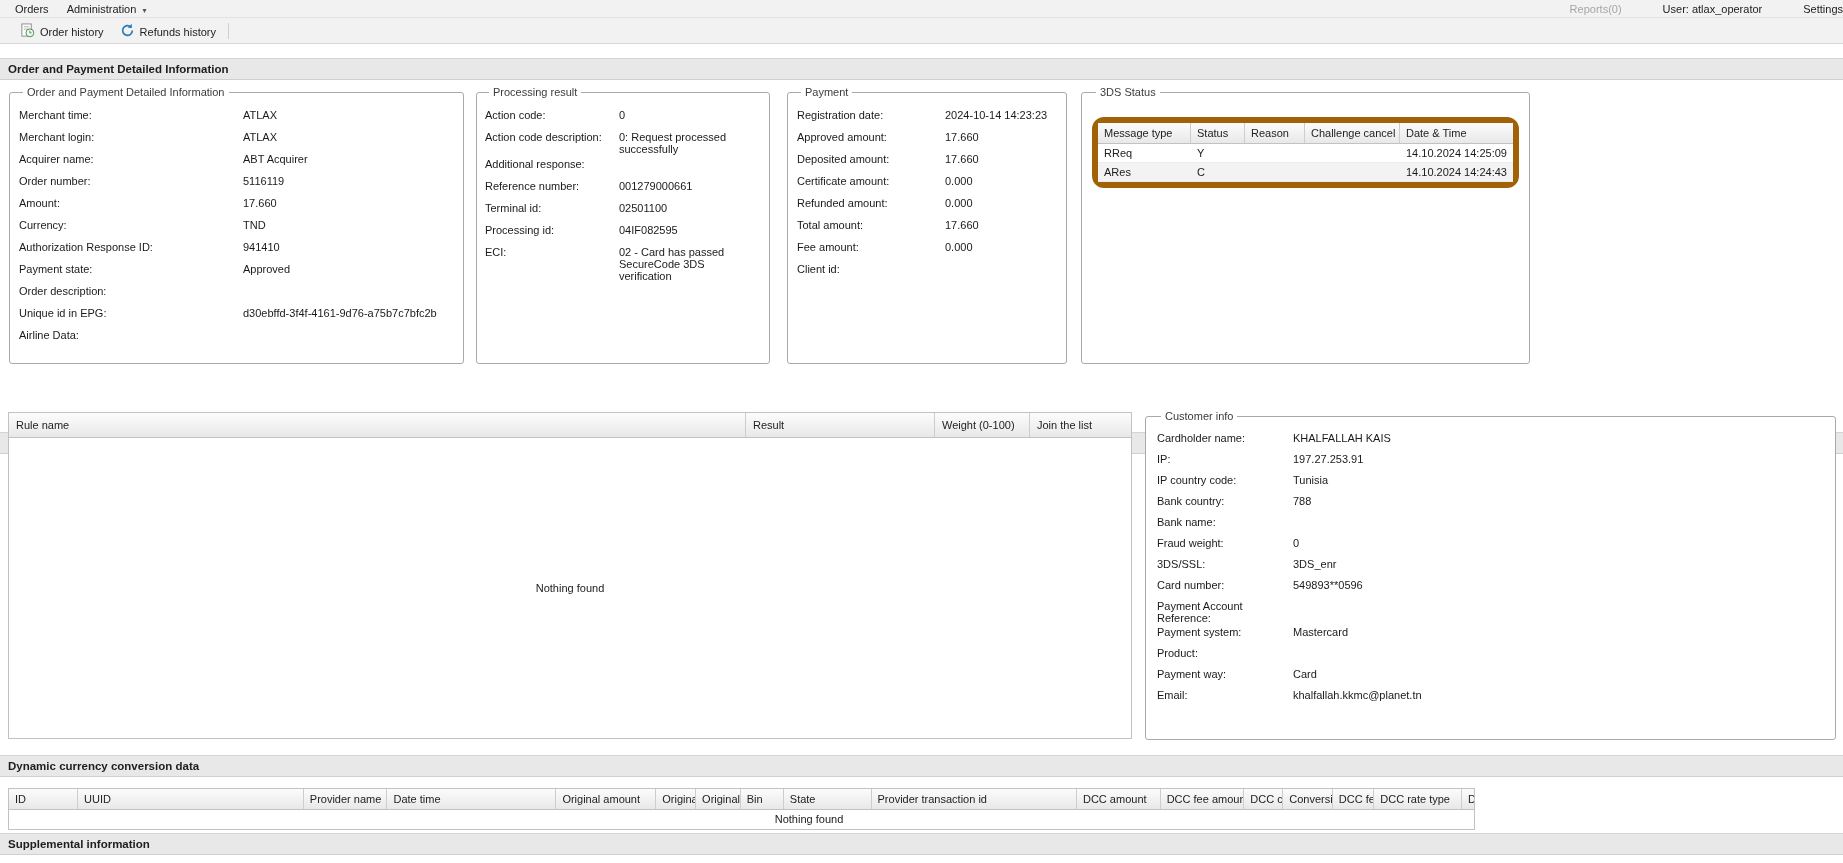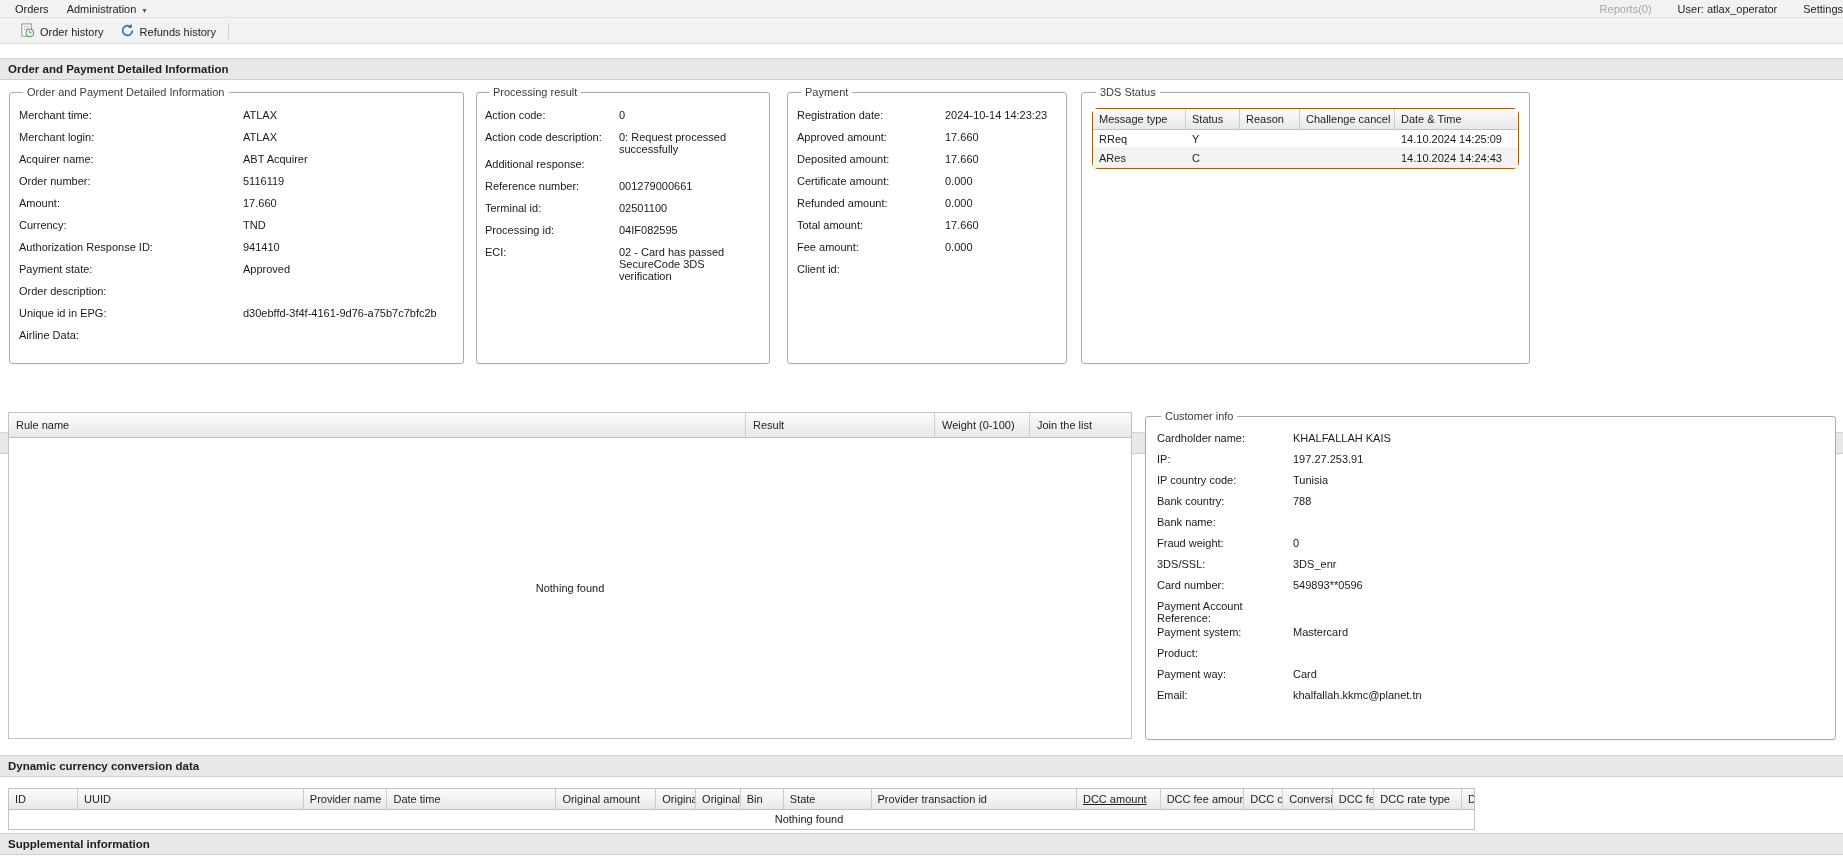--- a/index.html
+++ b/index.html
@@ -6,21 +6,21 @@
   html,body { margin:0; padding:0; background:#fff; }
   body { font-family:"Liberation Sans", sans-serif; font-size:11px; color:#1a1a1a; }
   #screen { position:relative; width:1843px; height:863px; overflow:hidden; background:#fff; }
 
   
   .menubar { position:absolute; left:0; top:0; width:1843px; height:18px;
              background:#f2f2f2; border-bottom:1px solid #e2e2e2;
              display:flex; align-items:center; padding-left:6px; overflow:hidden; }
   .menu-item { padding:1px 9px; color:#222; cursor:default; white-space:nowrap; }
   .menu-item .caret { font-size:8px; color:#555; margin-left:3px; }
-  .menubar-right { margin-left:auto; display:flex; align-items:center; gap:26px; padding-right:0; }
+  .menubar-right { margin-left:auto; display:flex; align-items:center; gap:41px; padding-right:0; }
   .reports-label { color:#a6a6a6; white-space:nowrap; }
   .user-label { color:#222; white-space:nowrap; }
   .settings-label { color:#222; white-space:nowrap; max-width:40px; overflow:hidden;text-align:right; }
 
   
   .toolbar { position:absolute; left:0; top:18px; width:1843px; height:26px;
              background:#f2f2f2; border-bottom:1px solid #d8d8d8;
              display:flex; align-items:center; padding-left:12px; }
   .tool-btn { display:flex; align-items:flex-end; gap:5px; padding:3px 8px; color:#222; cursor:default; white-space:nowrap; }
   .tool-sep { width:1px; height:16px; background:#cfcfcf; margin-left:4px; }
@@ -57,38 +57,38 @@
 
   
   .thead { display:flex; background:linear-gradient(#fcfcfc,#e8e8e8);
            border:1px solid #c2c2c2; }
   .th { padding:4px 6px; border-right:1px solid #cdcdcd; color:#222; white-space:nowrap; overflow:hidden; }
   .th:last-child { border-right:none; }
   .trow { display:flex; border-bottom:1px solid #ededed; }
   .td { padding:3px 6px; white-space:nowrap; overflow:hidden; }
 
   
-  .tds-table { margin-top:2px; border:1px solid #a16207; border-radius:6px; }
+  .tds-table { margin-top:11px; border:6px solid #a16207; border-radius:12px; }
   .tds-table .thead { border:none; border-bottom:1px solid #c2c2c2; }
   .tds-c1 { width:93px; }  .tds-c2 { width:54px; } .tds-c3 { width:60px; }
   .tds-c4 { width:95px; }  .tds-c5 { flex:1; }
   .trow.alt { background:#f3f3f3; }
 
   
   .fraud-table { position:absolute; left:8px; top:412px; width:1124px; }
   .fraud-table .th { padding:6px 7px; }
   .fr-c1 { width:737px; } .fr-c2 { width:189px; } .fr-c3 { width:95px; } .fr-c4 { flex:1; }
   .fraud-body { height:301px; border:1px solid #c2c2c2; border-top:none;
                 display:flex; align-items:center; justify-content:center; background:#fff; color:#1a1a1a; }
 
   
   .dcc-table { position:absolute; left:8px; top:788px; width:1467px; }
   .d1{width:82px;} .d2{width:275px;} .d3{width:100px;} .d4{width:205px;} .d5{width:120px;}
   .d6{width:46px;} .d7{width:52px;} .d8{width:50px;} .d9{width:105px;} .d10{width:250px;}
-  .d11{width:100px;text-decoration:underline;} .d12{width:100px;} .d13{width:45px;} .d14{width:58px;} .d15{width:48px;}
+  .d11{width:100px;} .d12{width:100px;} .d13{width:45px;} .d14{width:58px;} .d15{width:48px;}
   .d16{width:105px;} .d17{flex:1;}
   .dcc-empty { position:relative; height:20px; border:1px solid #c2c2c2; border-top:none; background:#fff; }
   .dcc-empty span { position:absolute; left:0; top:3px; width:1600px; text-align:center; }
 
   svg { display:block; }
 </style>
 </head>
 <body>
 
 <div id="screen">

